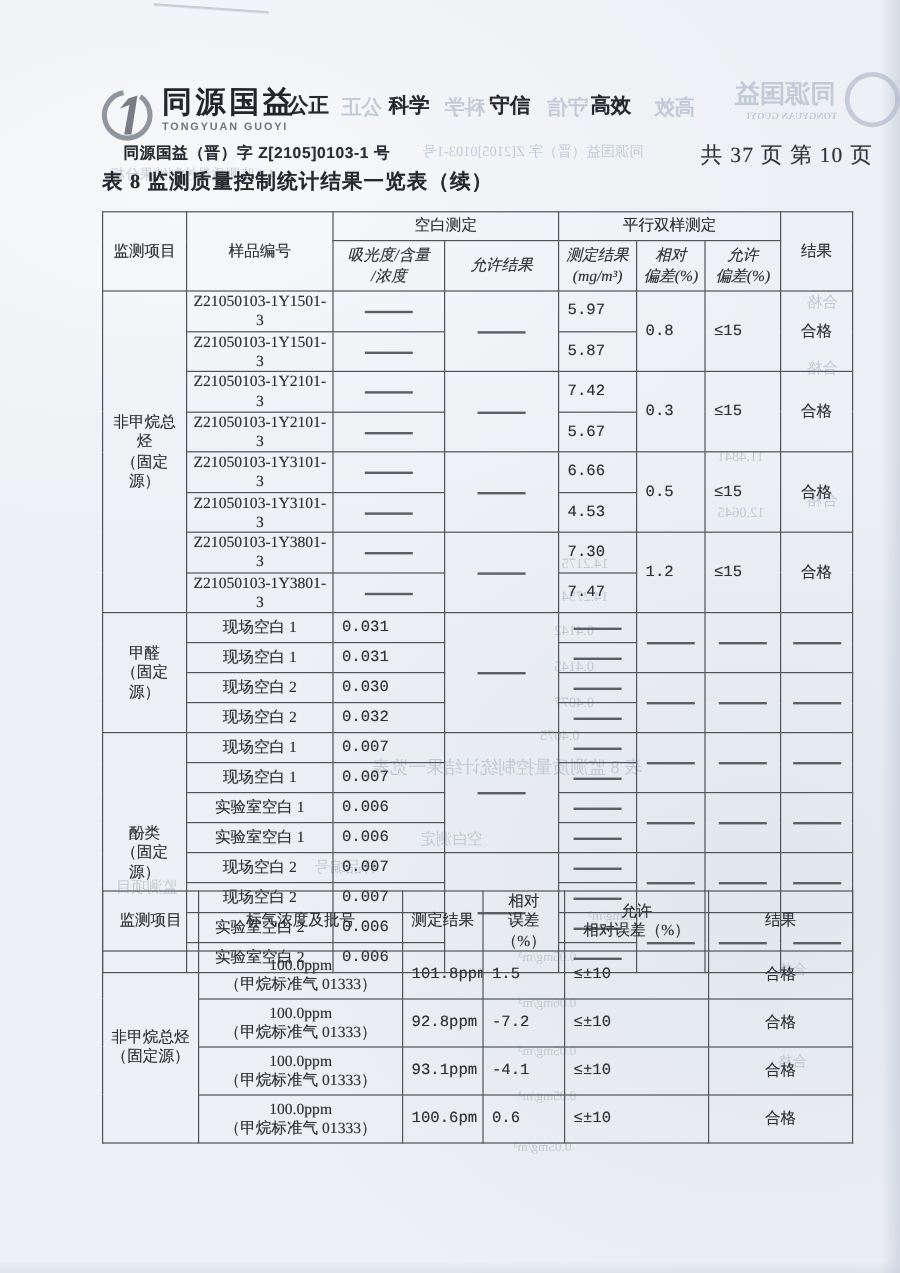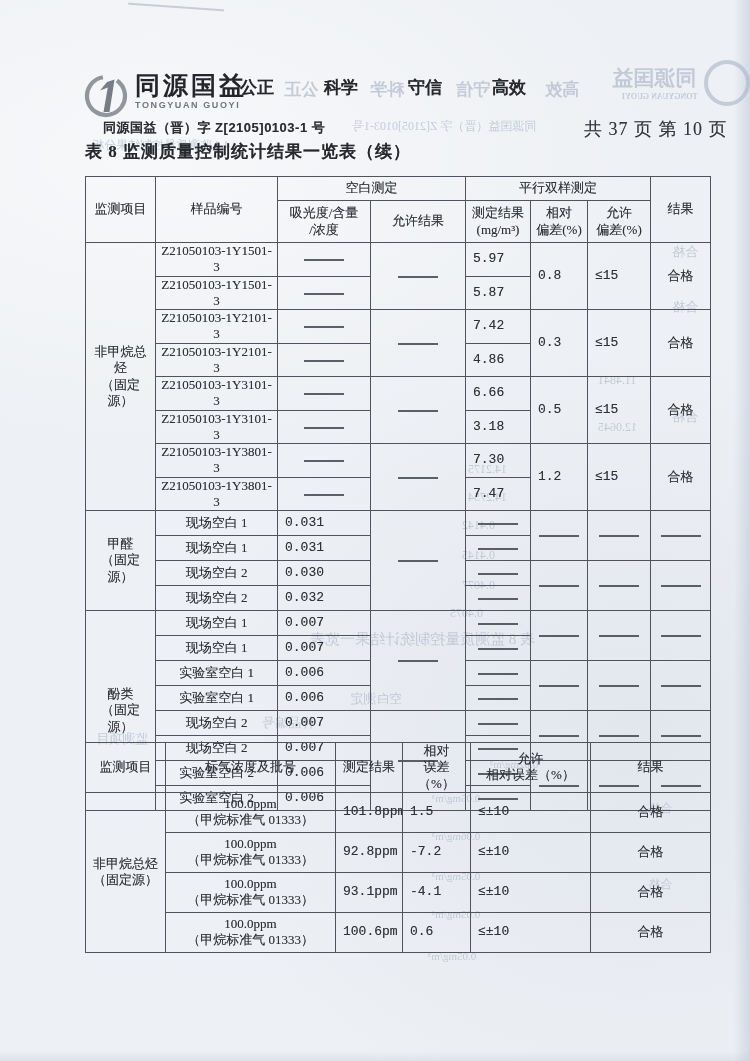--- a/index.html
+++ b/index.html
@@ -33,21 +33,21 @@
   .title{position:absolute;left:85px;top:140px;width:625px;text-align:left;
     font-size:17px;font-weight:600;letter-spacing:1px;color:#26282d;}
   
   table{border-collapse:collapse;table-layout:fixed;position:absolute;left:85px;
     font-size:13px;color:#2e3136;background:transparent;}
   #t1{top:176px;width:625px;}
   #t2{top:742px;width:625px;}
   td,th{border:1px solid #50535b;text-align:center;padding:0 3px;font-weight:400;
     line-height:1.25;overflow:hidden;}
   #t1 thead tr:nth-child(1){height:24px;}
-  #t1 thead tr:nth-child(2){height:42px;}
+  #t1 thead tr:nth-child(2){height:42px;font-style:italic;}
   #t1 tbody tr{height:25px;}
   #t2 thead tr{height:42px;}
   #t2 tbody tr{height:40px;}
   td.a-l{text-align:left;padding-left:7px;font-family:Liberation Mono, monospace;}
   .dash{display:inline-block;width:40px;height:2px;background:#42454c;vertical-align:middle;opacity:.85;}
   
   .edge-right{position:absolute;right:0;top:0;width:16px;height:100%;z-index:3;pointer-events:none;
     background:linear-gradient(90deg,rgba(172,184,204,0),rgba(172,184,204,.4));}
   .edge-bottom{position:absolute;left:0;bottom:0;width:100%;height:10px;z-index:3;pointer-events:none;
     background:linear-gradient(180deg,rgba(190,198,210,0),rgba(190,198,210,.3));}
@@ -167,35 +167,35 @@
             <td><span class="dash"></span></td>
             <td rowspan="2"><span class="dash"></span></td>
             <td class="a-l">7.42</td>
             <td rowspan="2" class="a-l">0.3</td>
             <td rowspan="2" class="a-l">≤15</td>
             <td rowspan="2">合格</td>
           </tr>
           <tr>
             <td>Z21050103-1Y2101-3</td>
             <td><span class="dash"></span></td>
-            <td class="a-l">4.86</td>
+            <td class="a-l">5.67</td>
           </tr>
           <tr>
             <td>Z21050103-1Y3101-3</td>
             <td><span class="dash"></span></td>
             <td rowspan="2"><span class="dash"></span></td>
             <td class="a-l">6.66</td>
             <td rowspan="2" class="a-l">0.5</td>
             <td rowspan="2" class="a-l">≤15</td>
             <td rowspan="2">合格</td>
           </tr>
           <tr>
             <td>Z21050103-1Y3101-3</td>
             <td><span class="dash"></span></td>
-            <td class="a-l">3.18</td>
+            <td class="a-l">4.53</td>
           </tr>
           <tr>
             <td>Z21050103-1Y3801-3</td>
             <td><span class="dash"></span></td>
             <td rowspan="2"><span class="dash"></span></td>
             <td class="a-l">7.30</td>
             <td rowspan="2" class="a-l">1.2</td>
             <td rowspan="2" class="a-l">≤15</td>
             <td rowspan="2">合格</td>
           </tr>

